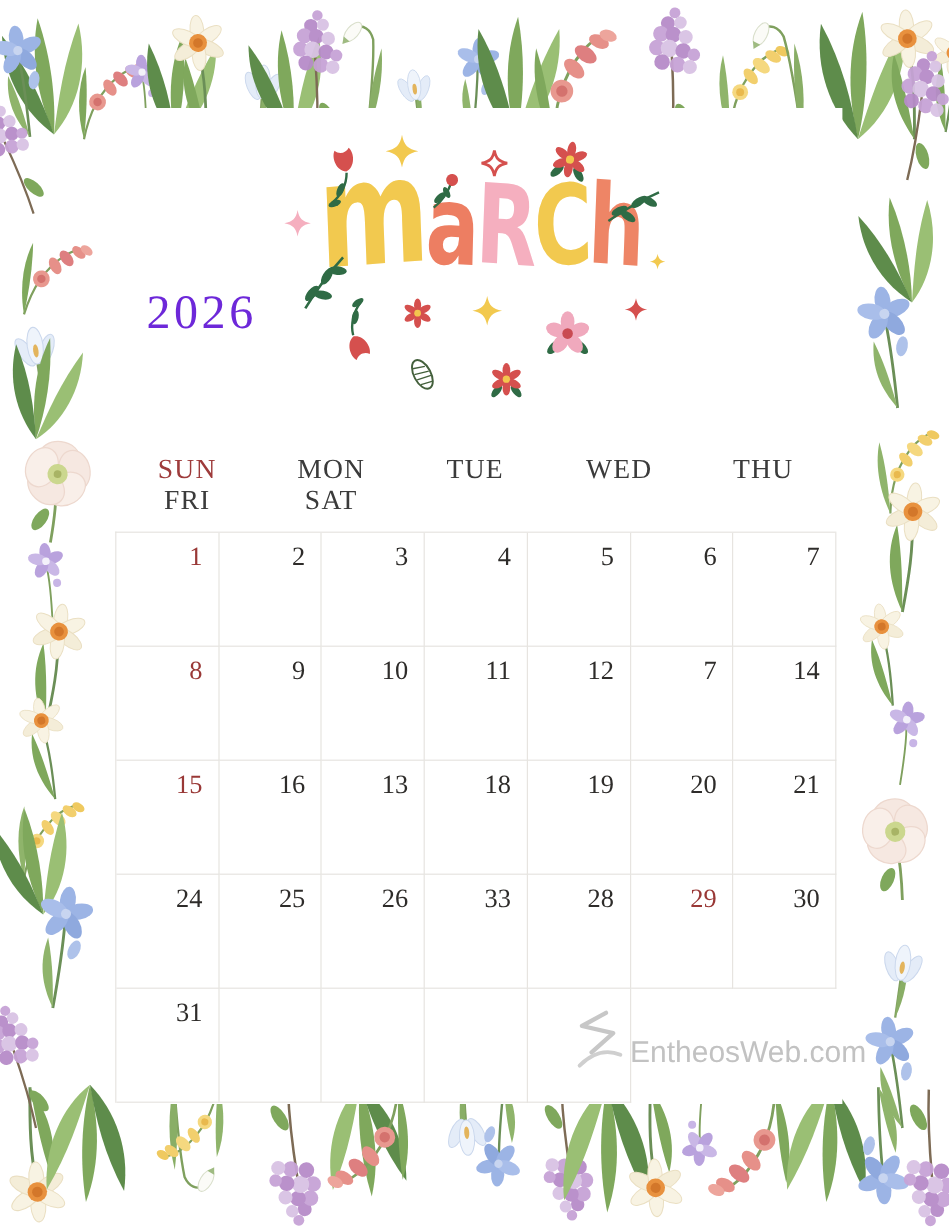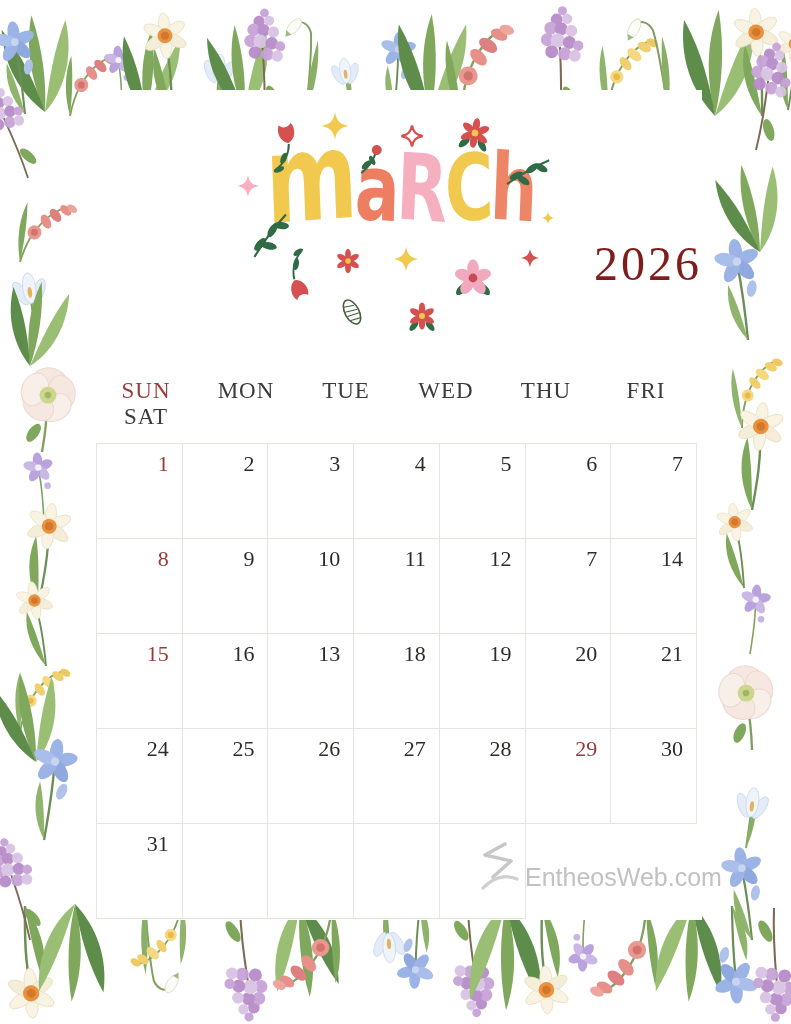--- a/index.html
+++ b/index.html
@@ -10,27 +10,27 @@
 
   
   .title-block{position:absolute;left:0;top:0;width:612px;height:266px;}
   .month-word{position:absolute;left:0;top:34px;width:100%;text-align:center;
               transform:scaleX(.72);transform-origin:50% 50%;
               font-family:"DejaVu Sans",sans-serif;font-weight:bold;
               white-space:nowrap;line-height:108px;padding-left:12px;box-sizing:border-box;}
   .month-word span{display:inline-block;letter-spacing:-4px;}
   .letter{font-size:92px;}
   .letter-lower{text-transform:lowercase;font-size:122px;}
-  .year-row{position:absolute;top:146px;left:0;width:100%;text-align:right;
-            font-size:48px;letter-spacing:3px;color:#7f1d1d;padding-left:32px;box-sizing:border-box;}
+  .year-row{position:absolute;top:146px;left:0;width:100%;text-align:left;
+            font-size:40px;letter-spacing:3px;color:#6d28d9;padding-left:32px;box-sizing:border-box;}
   .title-decor{position:absolute;left:0;top:0;width:612px;height:266px;pointer-events:none;}
 
   
   .weekdays{position:absolute;top:288px;left:6px;width:600px;display:grid;
-            grid-template-columns:repeat(6,1fr);text-align:center;
+            grid-template-columns:repeat(5,1fr);text-align:center;
             font-size:23px;color:#3B3B3B;letter-spacing:1px;}
   .weekdays .sun{color:#9E3B3B;}
 
   
   .grid{position:absolute;top:353px;left:6px;width:600px;height:475px;display:grid;
         grid-template-columns:repeat(7,1fr);grid-template-rows:repeat(5,95px);
         border-top:1px solid #E7E4E0;border-left:1px solid #E7E4E0;box-sizing:content-box;}
   .cell{border-right:1px solid #E7E4E0;border-bottom:1px solid #E7E4E0;
         text-align:right;padding:7px 13px 0 0;font-size:22px;color:#2E2C2A;box-sizing:border-box;}
   .cell.sun{color:#993836;}
@@ -339,21 +339,21 @@
         <div class="cell sun">15</div>
         <div class="cell">16</div>
         <div class="cell">13</div>
         <div class="cell">18</div>
         <div class="cell">19</div>
         <div class="cell">20</div>
         <div class="cell">21</div>
         <div class="cell">24</div>
         <div class="cell">25</div>
         <div class="cell">26</div>
-        <div class="cell">27</div>
+        <div class="cell">33</div>
         <div class="cell">28</div>
         <div class="cell sun">29</div>
         <div class="cell">30</div>
         <div class="cell">31</div>
         <div class="cell"></div>
         <div class="cell"></div>
         <div class="cell"></div>
         <div class="cell"></div>
       </div>
 

